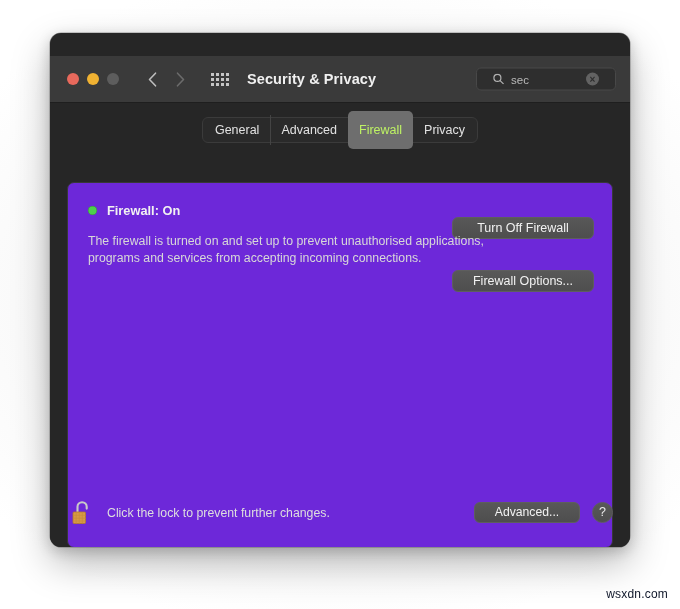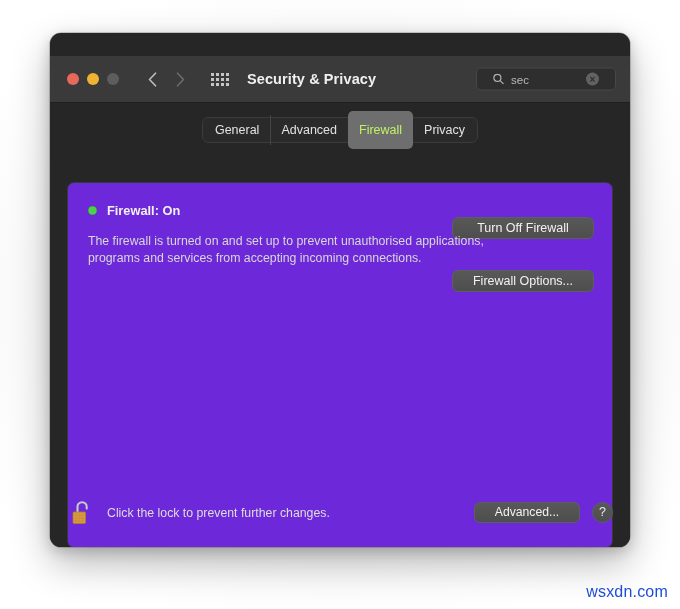--- a/index.html
+++ b/index.html
@@ -308,22 +308,22 @@
     line-height: 19px;
     text-align: center;
     box-sizing: border-box;
   }
 
   
   .watermark {
     position: absolute;
     right: 12px;
     bottom: 8px;
-    color: #1d4ed8;
-    font-size: 16px;
+    color: #0f172a;
+    font-size: 12px;
     letter-spacing: 0.2px;
   }
 </style>
 </head>
 <body>
 
 <div class="page-bg"></div>
 
 <div class="window">
 

